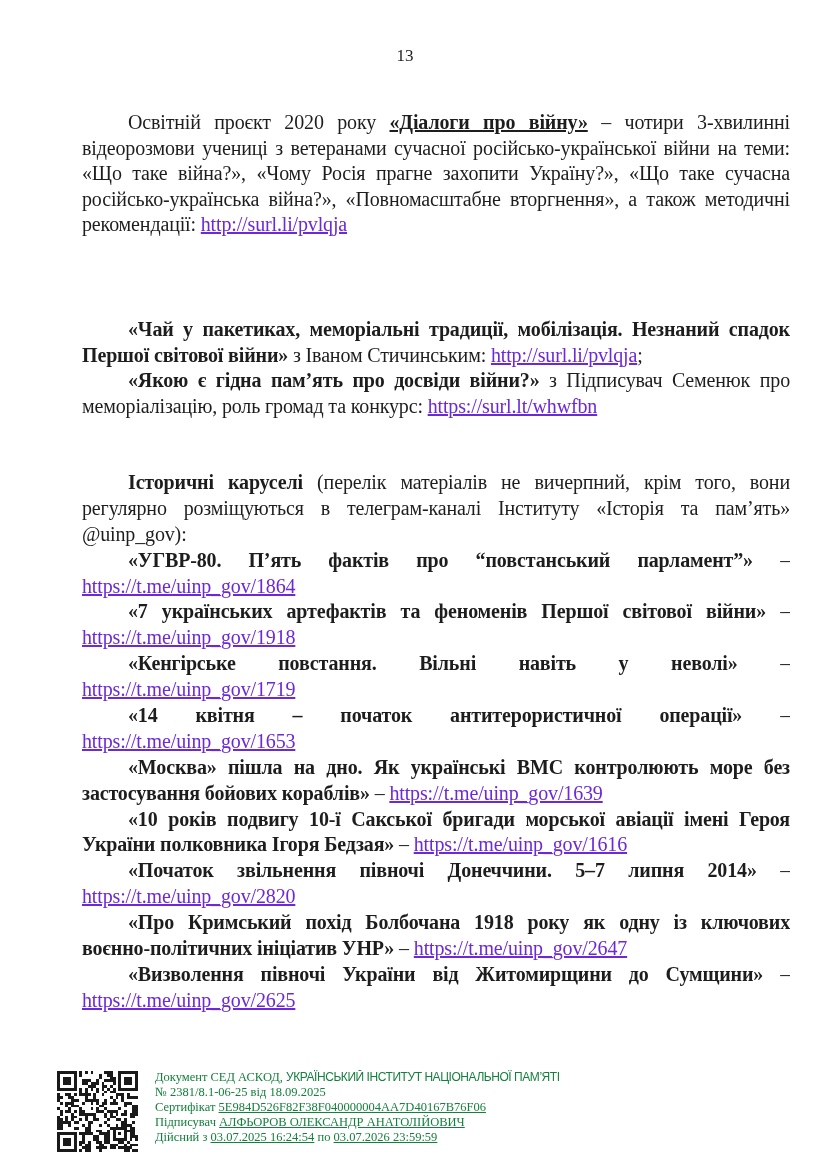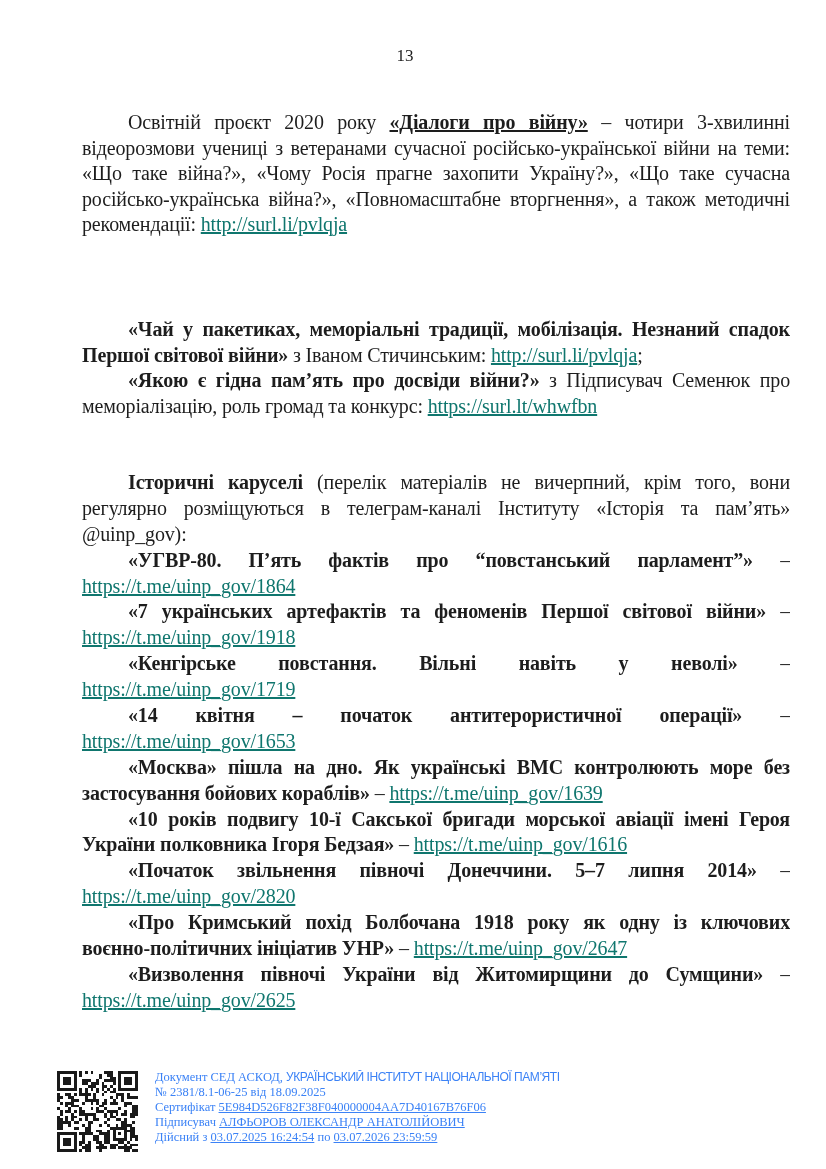--- a/index.html
+++ b/index.html
@@ -18,30 +18,30 @@
   .textblock .line {
     height:var(--lh); line-height:var(--lh);
     overflow:hidden; text-align:left; letter-spacing:-0.15px;
   }
   .line.j { text-align:justify; }
   .line.j::after { content:""; display:inline-block; width:100%; height:0; }
   .line.ind { text-indent:46px; }
   .r-t  {}
   .r-b  { font-weight:700; }
   .r-bu { font-weight:700; text-decoration:underline;font-family:Liberation Serif, serif; }
-  .r-l  { color:#0f766e; text-decoration:underline; white-space:nowrap; cursor:pointer; }
+  .r-l  { color:#6d28d9; text-decoration:underline; white-space:nowrap; cursor:pointer; }
   .r-u  { text-decoration:underline;text-align:center; }
   .r-sans { font-family:"Liberation Sans", sans-serif; font-size:12px; letter-spacing:-0.45px; }
   #qr {
     position:absolute; left:57px; top:1071px; width:81px; height:81px;
   }
   #qr svg { display:block; width:81px; height:81px; shape-rendering:crispEdges; }
   #footer-text {
     position:absolute; left:155px; top:1070px; width:580px;
-    font-size:12.5px; color:#3b82f6;
+    font-size:12.5px; color:#15803d;
   }
   #footer-text .line {
     height:15px; line-height:15px; overflow:hidden; letter-spacing:0; text-align:left;
   }
 </style>
 </head>
 <body>
 
 <div id="page-number">13</div>
 

